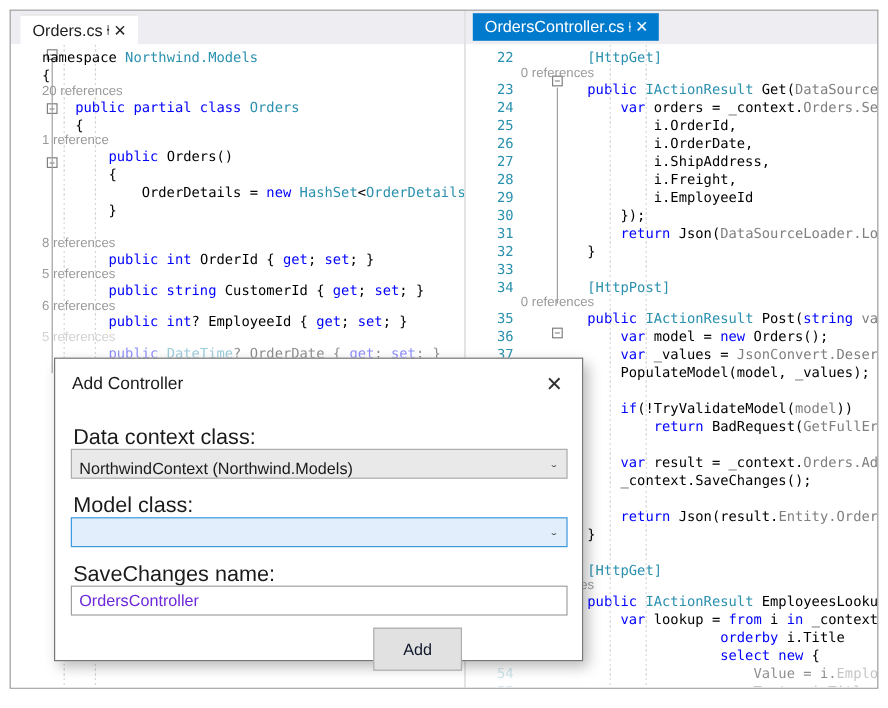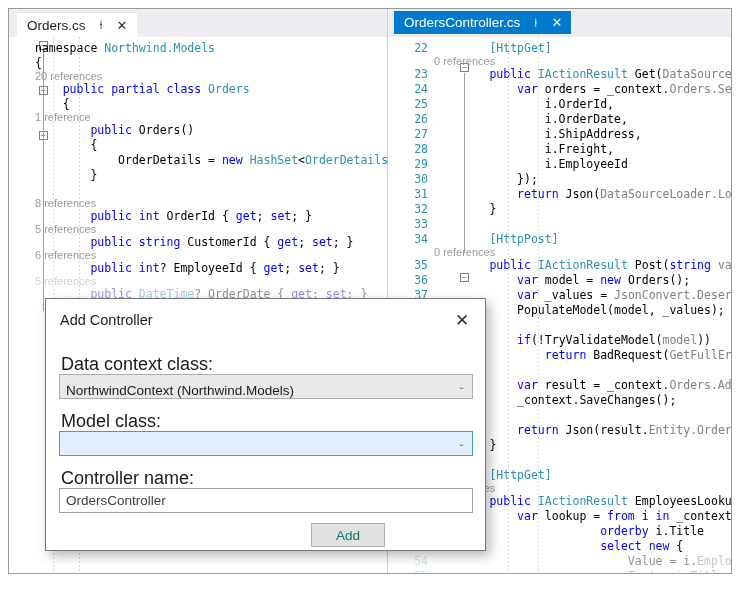--- a/index.html
+++ b/index.html
@@ -25,21 +25,21 @@
   
   .pane{position:absolute;top:0;bottom:0;overflow:hidden;background:#ffffff;}
   #pane-left{left:0;width:378px;}
   #pane-right{left:378px;right:0;border-left:1px solid #cfcfcf;}
 
   .tabstrip{height:28px;background:#eeeef2;position:relative;}
   #pane-right .tabstrip{background:#eeeef2;}
 
   .tab{
     position:absolute;left:8px;top:3px;height:25px;
-    display:flex;align-items:center;gap:14px;
+    display:flex;align-items:center;gap:3px;
     padding:0 9px 0 10px;
     font-size:13.5px;
     box-sizing:border-box;
     cursor:default;
   }
   .tab.active-light{background:#ffffff;color:#1e1e1e;border-top:1px solid #e0e0e0;}
   .tab.active-blue{background:#007acc;color:#ffffff;left:6px;top:2px;height:23px;}
   .tab .pin, .tab .close{font-size:13px;line-height:1;opacity:.95;}
   .tab .pin{font-size:12px;}
 
@@ -128,28 +128,28 @@
   .combo.blue{background:#e2eefc;border:1px solid #3e9ae0;}
   .combo .chev{
     position:absolute;right:9px;font-size:10px;color:#4a4a4a;
     transform:scaleX(1.25);
   }
   .textbox{
     position:absolute;left:13px;width:414px;height:25px;
     box-sizing:border-box;
     background:#ffffff;border:1px solid #a0a0a0;
     display:flex;align-items:center;padding-left:6px;
-    font-size:13.5px;color:#404040;
+    font-size:13.5px;color:#6d28d9;
   }
   .dlgbtn{
-    position:absolute;width:74px;height:24px;
+    position:absolute;width:74px;height:36px;
     background:#e1e1e1;border:1px solid #adadad;
     box-sizing:border-box;
     display:flex;align-items:center;justify-content:center;
-    font-size:13.5px;color:#0f766e;cursor:default;
+    font-size:13.5px;color:#0f172a;cursor:default;
   }
 </style>
 </head>
 <body>
 
 <div id="vs-window">
 
   <div class="pane" id="pane-left">
     <div class="tabstrip">
       <div class="tab active-light">
@@ -187,21 +187,21 @@
     <div class="combo grey" style="top:75px;">
       <span>NorthwindContext (Northwind.Models)</span>
       <span class="chev">ˇ</span>
     </div>
 
     <div class="field-label" style="top:112px;">Model class:</div>
     <div class="combo blue" style="top:132px;">
       <span class="chev">ˇ</span>
     </div>
 
-    <div class="field-label" style="top:169px;">Controller name:</div>
+    <div class="field-label" style="top:169px;">SaveChanges name:</div>
     <div class="textbox" style="top:189px;">
       <span>OrdersController</span>
     </div>
 
     <div class="dlgbtn" style="left:265px;top:224px;">Add</div>
   </div>
 
 </div>
 
 </body></html>

